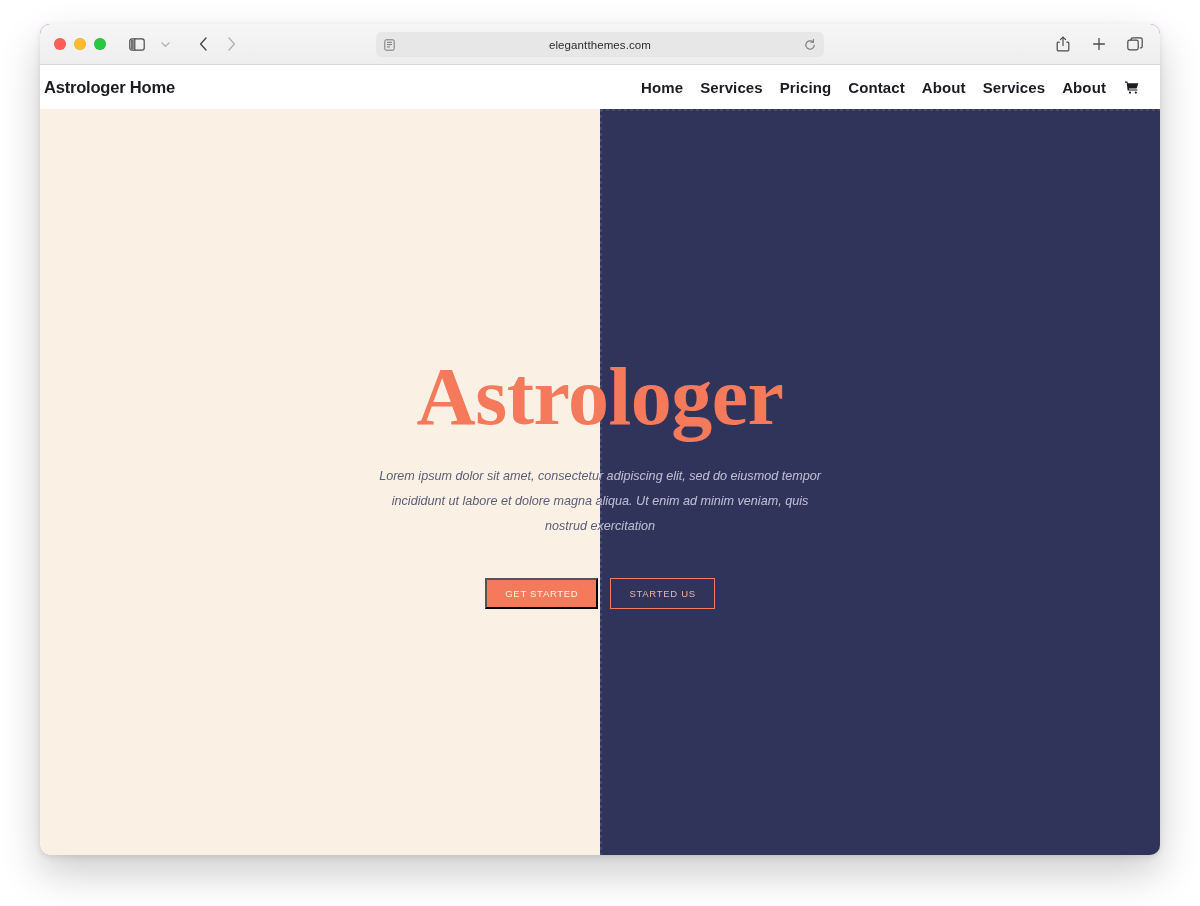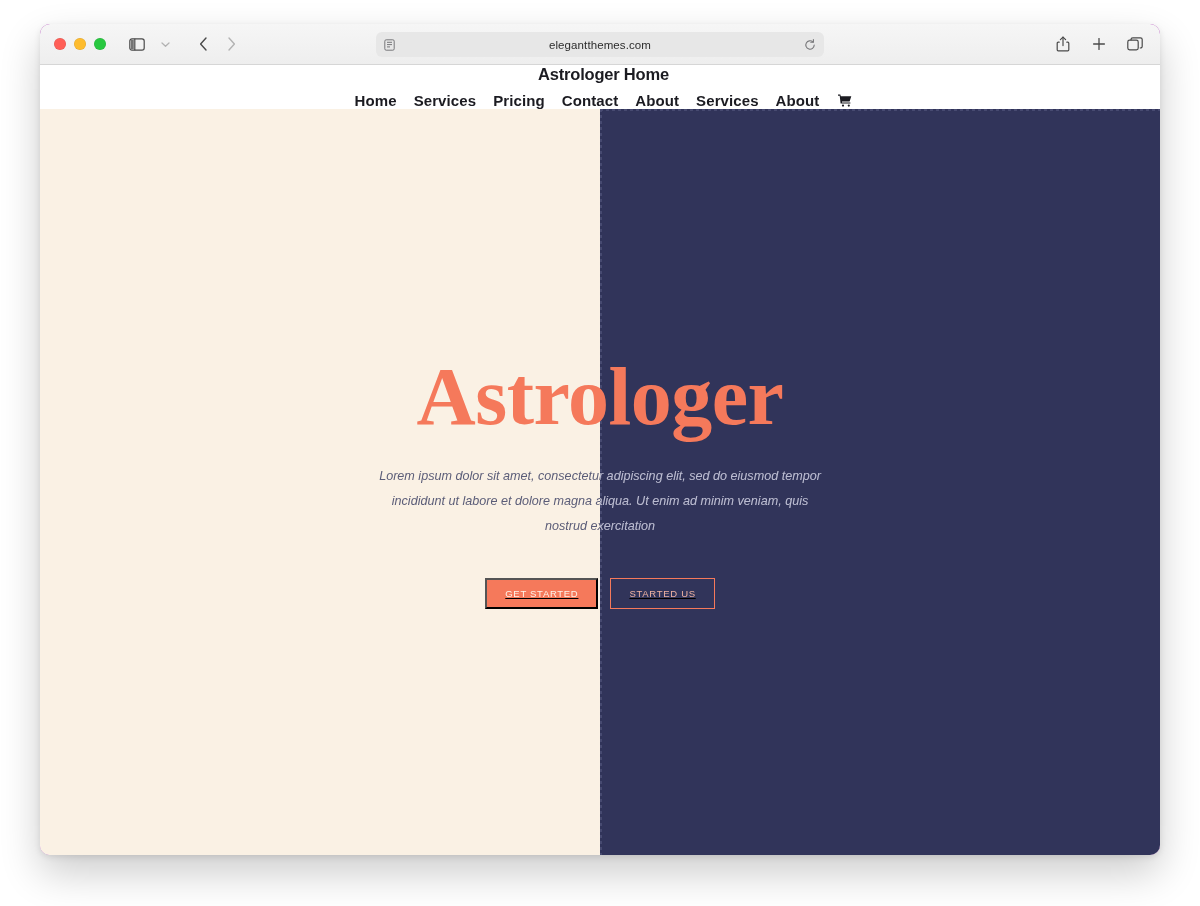--- a/index.html
+++ b/index.html
@@ -97,24 +97,23 @@
     background: #ffffff;
     overflow: hidden;
   }
 
   #site-header {
     height: 44px;
     background: #ffffff;
     display: flex;
     align-items: center;
     justify-content: space-between;
-    padding: 0 21px 0 28px;
+    padding: 0 21px 0 4px;
     position: relative;
     z-index: 3;
-    flex-direction: column;
   }
 
   #site-logo {
     font-size: 16.5px;
     font-weight: bold;
     color: #1b1b21;
     letter-spacing: -0.2px;
   }
 
   #site-nav {
@@ -209,21 +208,20 @@
     left: 0; top: 0;
     width: 100%;
     color: #b9bad0;
     clip-path: inset(0 0 0 50%);
   }
 
   #hero-buttons {
     display: flex;
     align-items: flex-start;
     gap: 12px;
-    text-decoration: underline;
   }
   .hero-btn {
     font-size: 9.5px;
     letter-spacing: 0.7px;
     font-weight: normal;
     padding: 0 18px;
     height: 31px;
     display: flex;
     align-items: center;
     justify-content: center;

